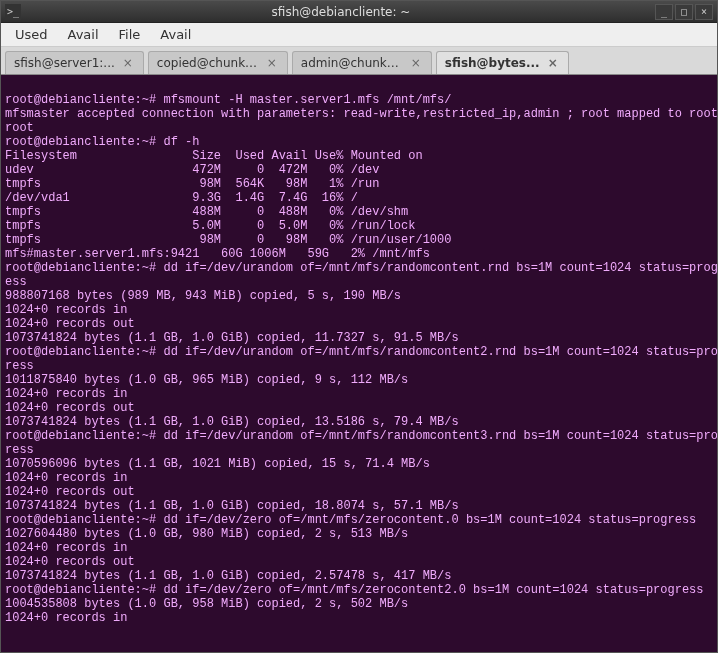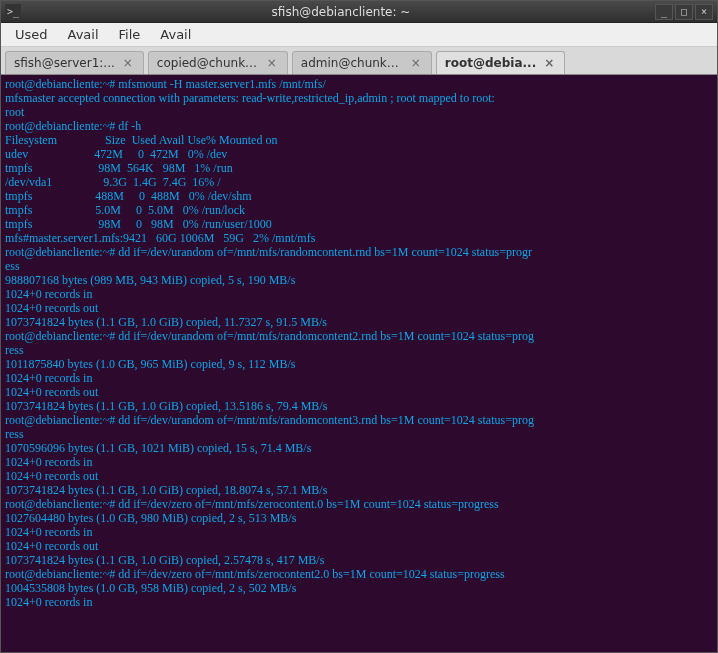--- a/index.html
+++ b/index.html
@@ -114,27 +114,27 @@
 }
 .tab-close {
   font-size: 12px;
   color: #666;
   cursor: pointer;
   padding: 0 2px;
 }
 .terminal {
   flex: 1;
   background: #2d0a2d;
-  color: #0ea5e9;
-  padding: 2px 4px;
+  color: #f0abfc;
+  padding: 18px 4px;
   font-size: 12px;
   line-height: 14px;
   white-space: pre;
   overflow: hidden;
-  font-family: Liberation Serif, serif;
+  font-family: Liberation Mono, monospace;
 }
 .line { white-space: pre; }
 </style>
 </head>
 <body>
 
 <div class="window">
   <div class="titlebar">
     <div class="titlebar-icon">&gt;_</div>
     <div class="titlebar-title">sfish@debiancliente: ~</div>
@@ -159,19 +159,19 @@
     </div>
     <div class="tab">
       <span class="tab-label">copied@chunk1...</span>
       <span class="tab-close">×</span>
     </div>
     <div class="tab">
       <span class="tab-label">admin@chunk2...</span>
       <span class="tab-close">×</span>
     </div>
     <div class="tab active">
-      <span class="tab-label">root@debia...</span>
+      <span class="tab-label">sfish@bytes...</span>
       <span class="tab-close">×</span>
     </div>
   </div>
 
   <div class="terminal" id="terminal"><div class="line">root@debiancliente:~# mfsmount -H master.server1.mfs /mnt/mfs/</div><div class="line">mfsmaster accepted connection with parameters: read-write,restricted_ip,admin ; root mapped to root:</div><div class="line">root</div><div class="line">root@debiancliente:~# df -h</div><div class="line">Filesystem                Size  Used Avail Use% Mounted on</div><div class="line">udev                      472M     0  472M   0% /dev</div><div class="line">tmpfs                      98M  564K   98M   1% /run</div><div class="line">/dev/vda1                 9.3G  1.4G  7.4G  16% /</div><div class="line">tmpfs                     488M     0  488M   0% /dev/shm</div><div class="line">tmpfs                     5.0M     0  5.0M   0% /run/lock</div><div class="line">tmpfs                      98M     0   98M   0% /run/user/1000</div><div class="line">mfs#master.server1.mfs:9421   60G 1006M   59G   2% /mnt/mfs</div><div class="line">root@debiancliente:~# dd if=/dev/urandom of=/mnt/mfs/randomcontent.rnd bs=1M count=1024 status=progr</div><div class="line">ess</div><div class="line">988807168 bytes (989 MB, 943 MiB) copied, 5 s, 190 MB/s</div><div class="line">1024+0 records in</div><div class="line">1024+0 records out</div><div class="line">1073741824 bytes (1.1 GB, 1.0 GiB) copied, 11.7327 s, 91.5 MB/s</div><div class="line">root@debiancliente:~# dd if=/dev/urandom of=/mnt/mfs/randomcontent2.rnd bs=1M count=1024 status=prog</div><div class="line">ress</div><div class="line">1011875840 bytes (1.0 GB, 965 MiB) copied, 9 s, 112 MB/s</div><div class="line">1024+0 records in</div><div class="line">1024+0 records out</div><div class="line">1073741824 bytes (1.1 GB, 1.0 GiB) copied, 13.5186 s, 79.4 MB/s</div><div class="line">root@debiancliente:~# dd if=/dev/urandom of=/mnt/mfs/randomcontent3.rnd bs=1M count=1024 status=prog</div><div class="line">ress</div><div class="line">1070596096 bytes (1.1 GB, 1021 MiB) copied, 15 s, 71.4 MB/s</div><div class="line">1024+0 records in</div><div class="line">1024+0 records out</div><div class="line">1073741824 bytes (1.1 GB, 1.0 GiB) copied, 18.8074 s, 57.1 MB/s</div><div class="line">root@debiancliente:~# dd if=/dev/zero of=/mnt/mfs/zerocontent.0 bs=1M count=1024 status=progress</div><div class="line">1027604480 bytes (1.0 GB, 980 MiB) copied, 2 s, 513 MB/s</div><div class="line">1024+0 records in</div><div class="line">1024+0 records out</div><div class="line">1073741824 bytes (1.1 GB, 1.0 GiB) copied, 2.57478 s, 417 MB/s</div><div class="line">root@debiancliente:~# dd if=/dev/zero of=/mnt/mfs/zerocontent2.0 bs=1M count=1024 status=progress</div><div class="line">1004535808 bytes (1.0 GB, 958 MiB) copied, 2 s, 502 MB/s</div><div class="line">1024+0 records in</div></div>
 </div>
 
 </body></html>

